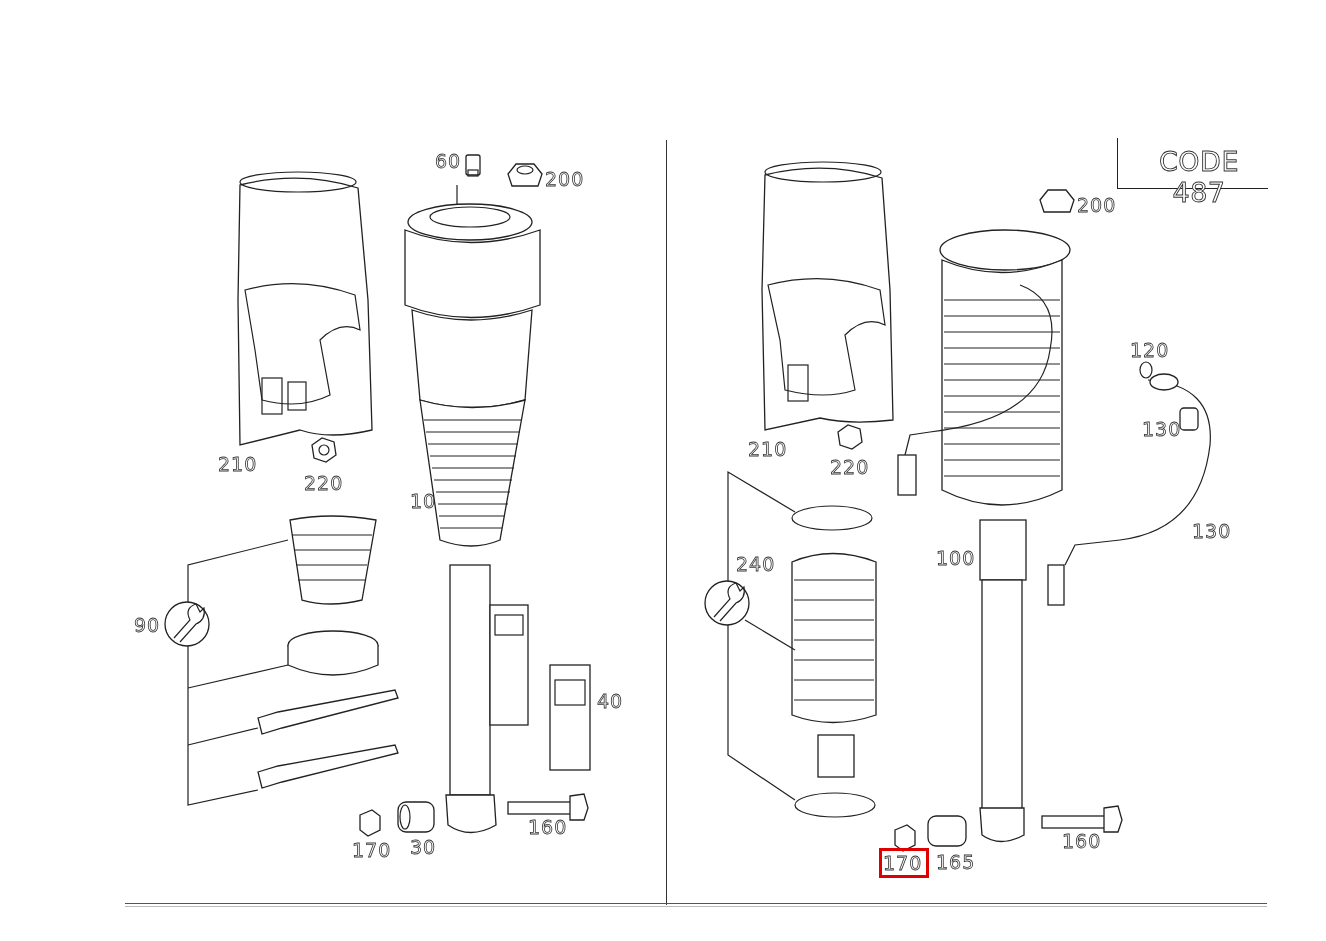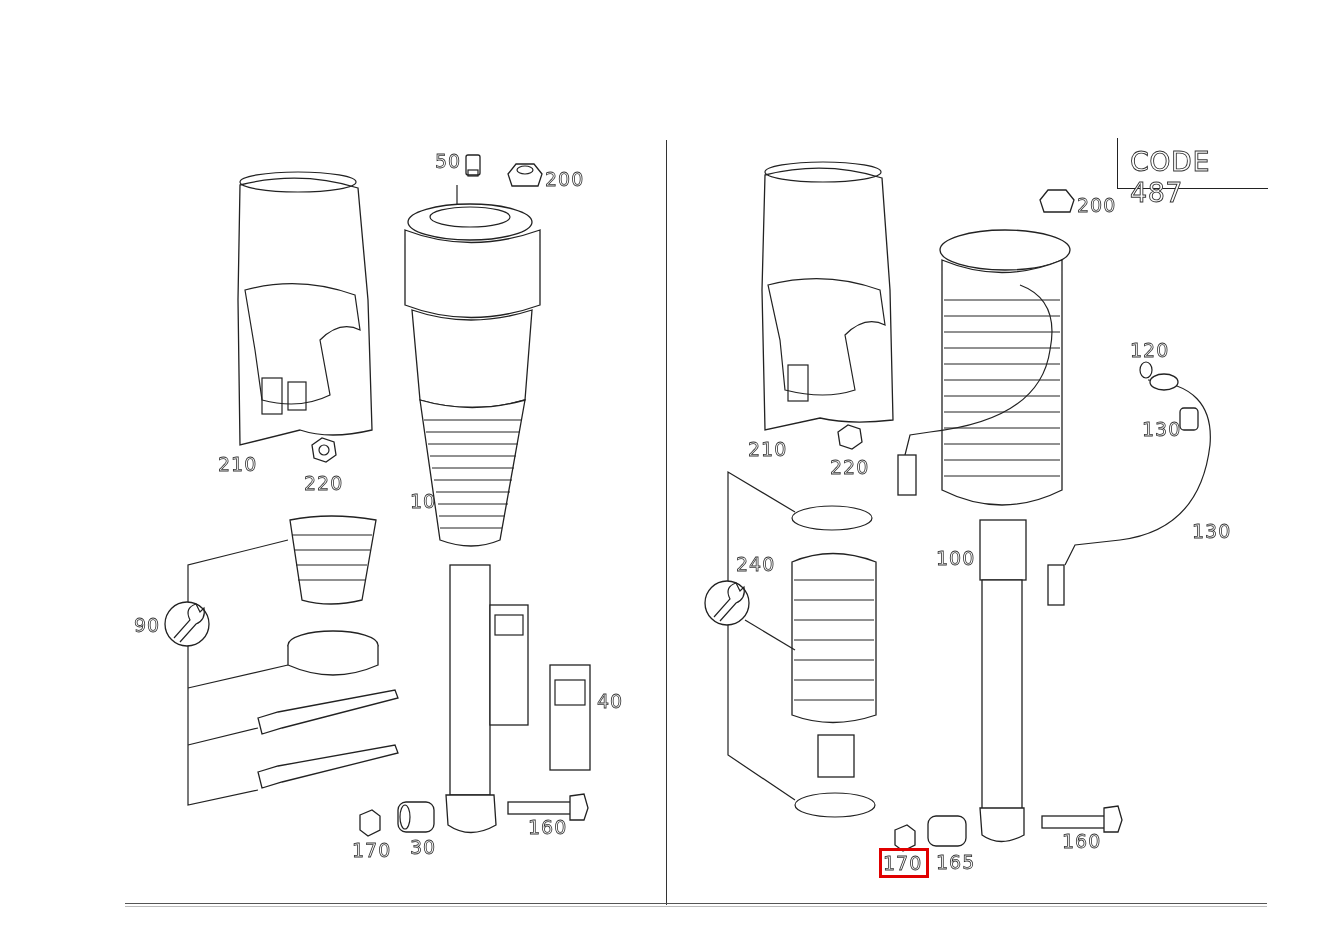--- a/index.html
+++ b/index.html
@@ -1,20 +1,20 @@
 <!DOCTYPE html>
 <html><head>
 <meta charset="utf-8">
 <style>
   html,body{margin:0;padding:0;background:#fff;}
   body{width:1326px;height:941px;position:relative;overflow:hidden;font-family:"DejaVu Sans",sans-serif;}
   .canvas{position:absolute;left:0;top:0;width:1326px;height:941px;}
   .lbl{position:absolute;font-family:"DejaVu Sans",sans-serif;font-size:19px;color:#fff;letter-spacing:1px;
        -webkit-text-stroke:0.8px #333;line-height:1;white-space:nowrap;}
-  .code-box{position:absolute;left:1117px;top:138px;width:150px;height:50px;border-left:1px solid #222;border-bottom:1px solid #222;}
+  .code-box{position:absolute;left:1117px;top:138px;width:150px;height:50px;border-left:1px solid #222;border-bottom:1px solid #222;text-align:center;}
   .code-text{position:absolute;left:12px;top:8px;font-size:27px;color:#fff;-webkit-text-stroke:0.9px #333;letter-spacing:0.5px;}
   .divider{position:absolute;left:666px;top:140px;width:1px;height:765px;background:#333;}
   .bottom-line{position:absolute;left:125px;top:903px;width:1142px;height:1px;background:#555;}
   .bottom-line2{position:absolute;left:125px;top:906px;width:1142px;height:1px;background:#bbb;}
   .highlight{position:absolute;left:879px;top:848px;width:50px;height:30px;border:3px solid #e00000;box-sizing:border-box;}
   svg{position:absolute;left:0;top:0;}
   .p{fill:#fff;stroke:#222;stroke-width:1.3;}
   .t{fill:none;stroke:#222;stroke-width:1.2;}
 </style>
 </head>
@@ -186,21 +186,21 @@
   </svg>
 
   <div class="divider"></div>
   <div class="bottom-line"></div>
   <div class="bottom-line2"></div>
 
   <div class="code-box">
     <span class="code-text">CODE 487</span>
   </div>
 
-  <span class="lbl" style="left:435px;top:152px">50</span>
+  <span class="lbl" style="left:435px;top:152px">60</span>
   <span class="lbl" style="left:545px;top:170px">200</span>
   <span class="lbl" style="left:218px;top:455px">210</span>
   <span class="lbl" style="left:304px;top:474px">220</span>
   <span class="lbl" style="left:410px;top:492px">10</span>
   <span class="lbl" style="left:134px;top:616px">90</span>
   <span class="lbl" style="left:597px;top:692px">40</span>
   <span class="lbl" style="left:352px;top:841px">170</span>
   <span class="lbl" style="left:410px;top:838px">30</span>
   <span class="lbl" style="left:528px;top:818px">160</span>
 

